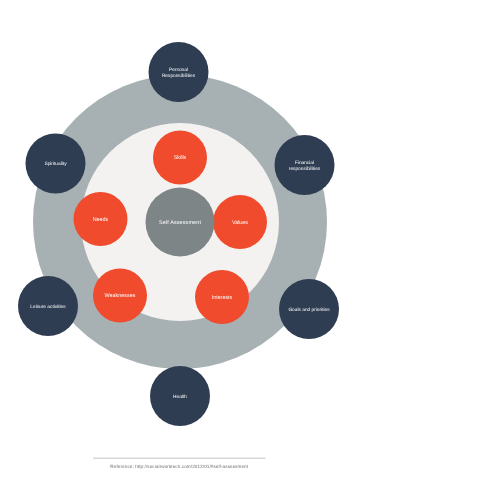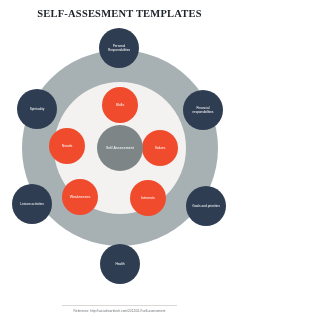--- a/index.html
+++ b/index.html
@@ -119,21 +119,20 @@
     width: 115px;
     height: 1px;
     background: #d8d8d8;
   }
 </style>
 </head>
 <body>
 
 <div class="page">
 
-  <div class="title">SELF-ASSESMENT TEMPLATES</div>
 
   <div class="stage">
 
     <div class="disc-outer"></div>
     <div class="disc-inner"></div>
 
     <div class="node outer" style="left:99px; top:-8px;">
       <span>Personal Responsibilities</span>
     </div>
 

